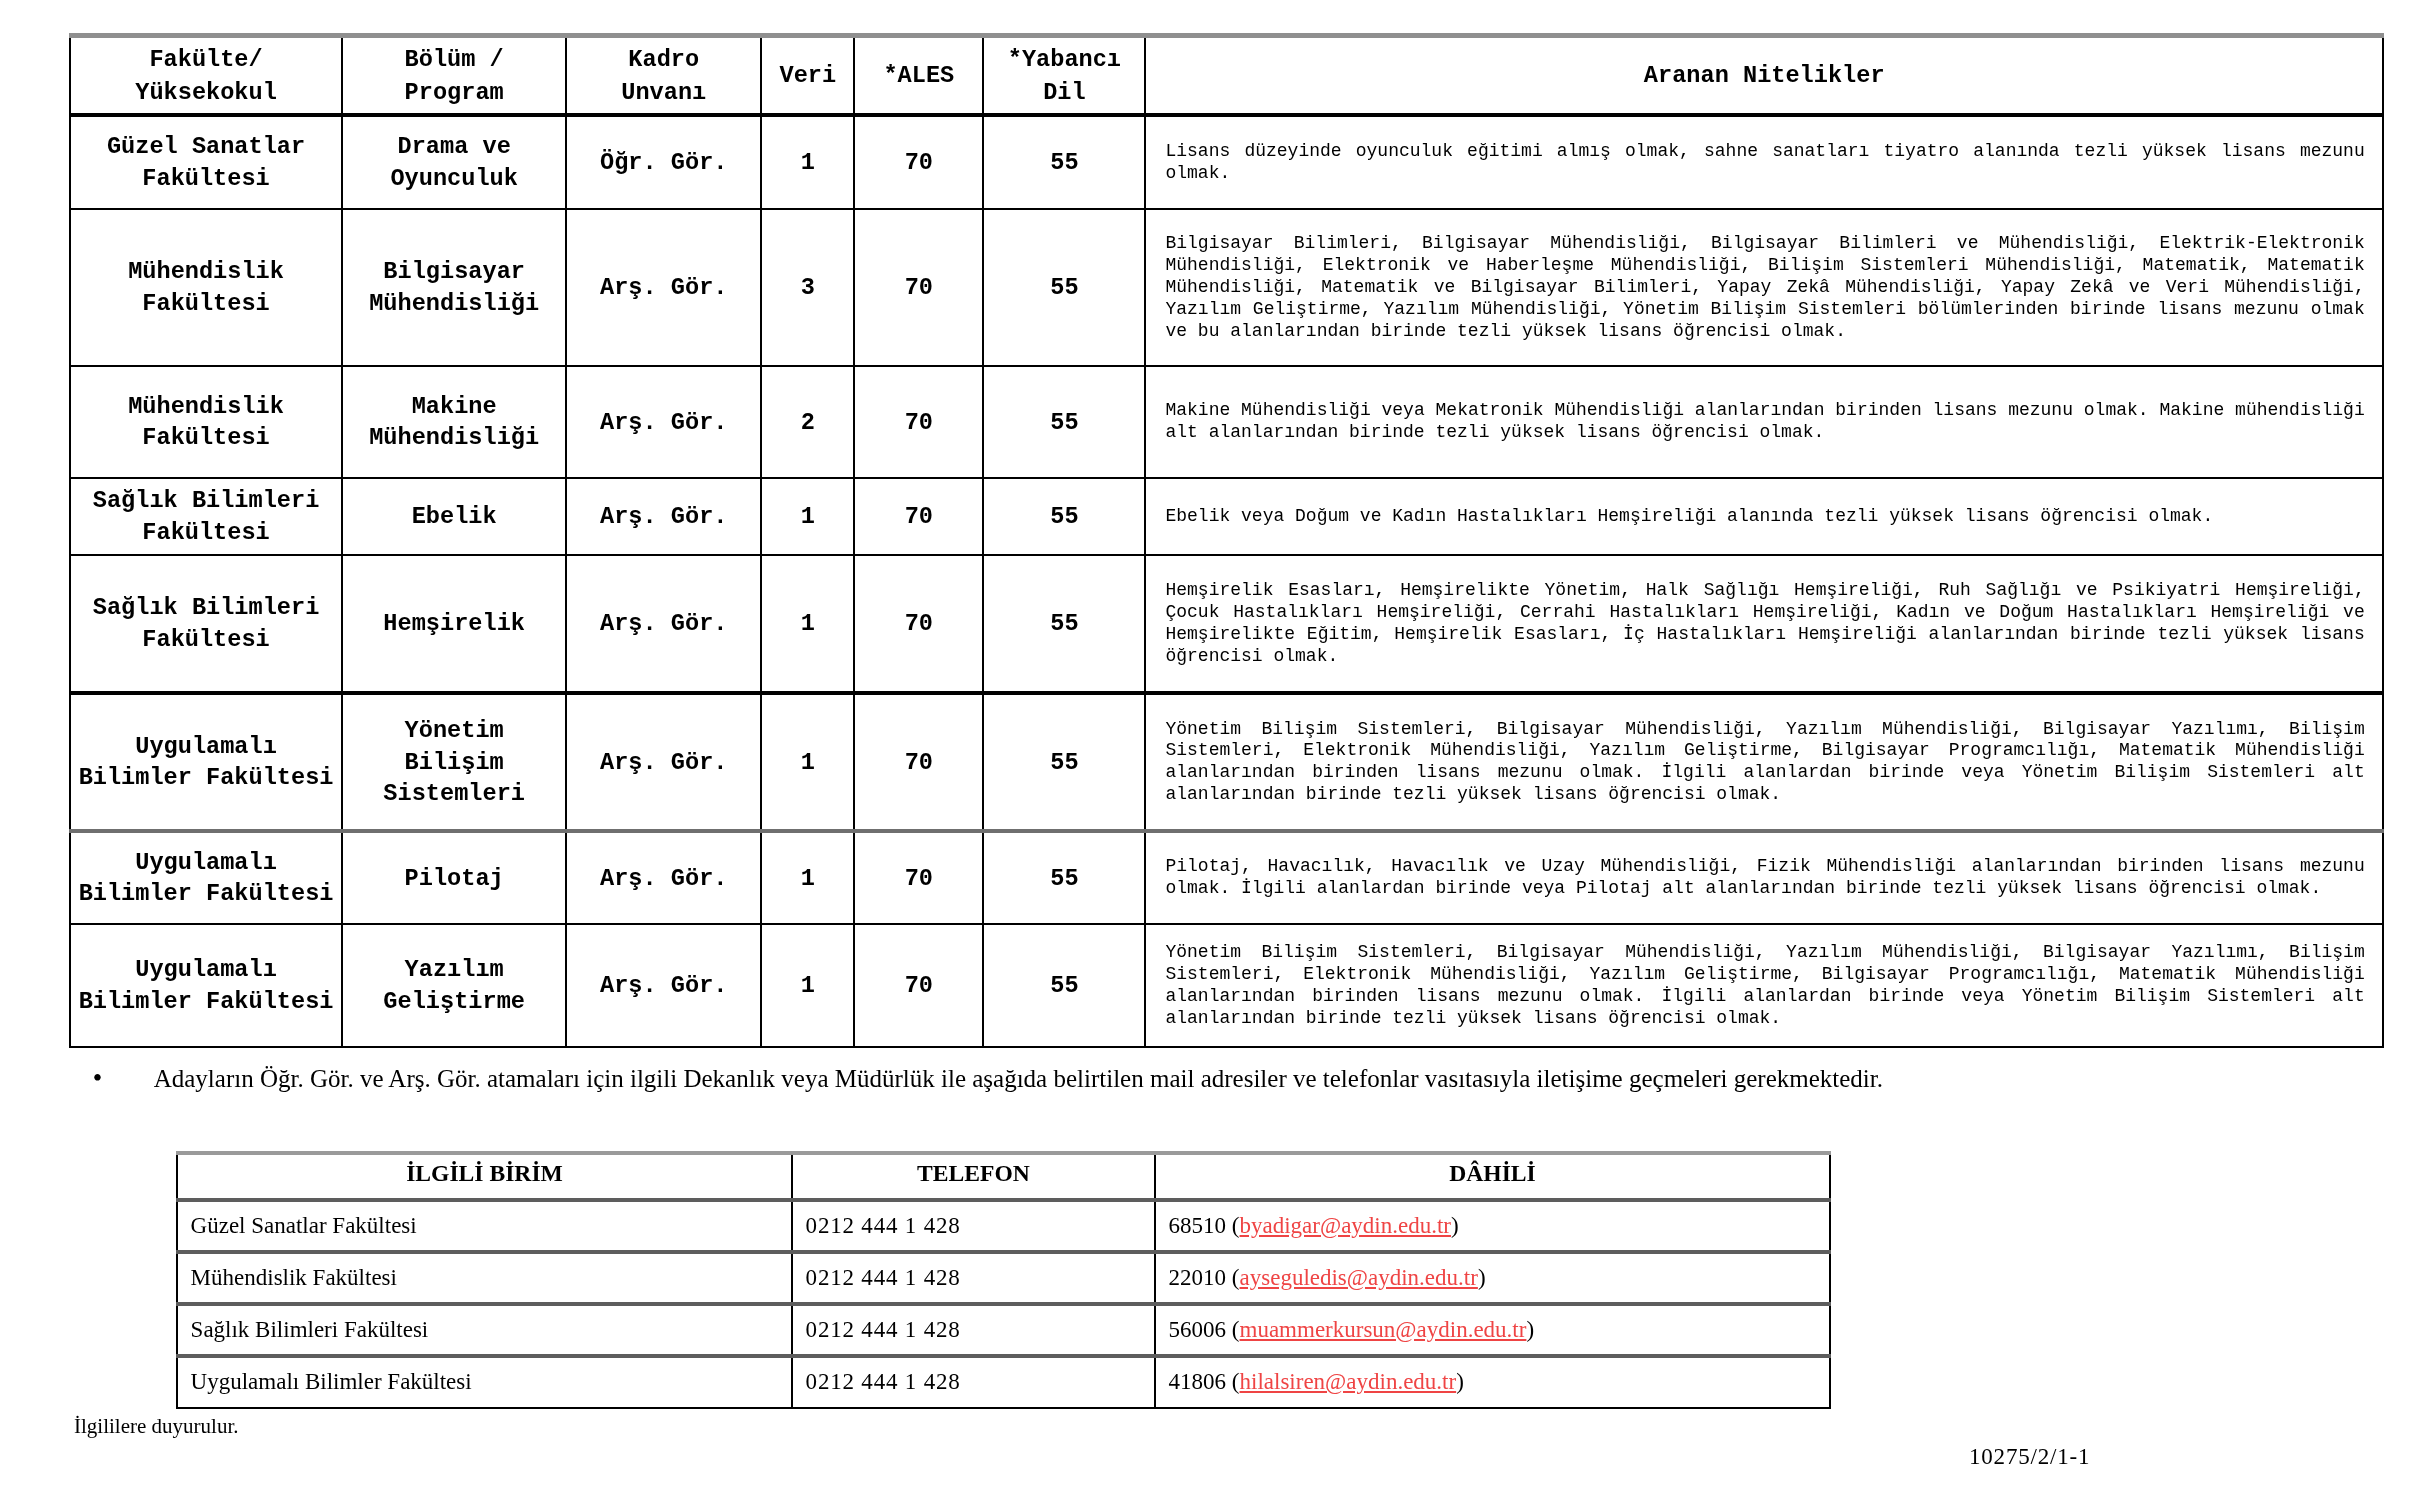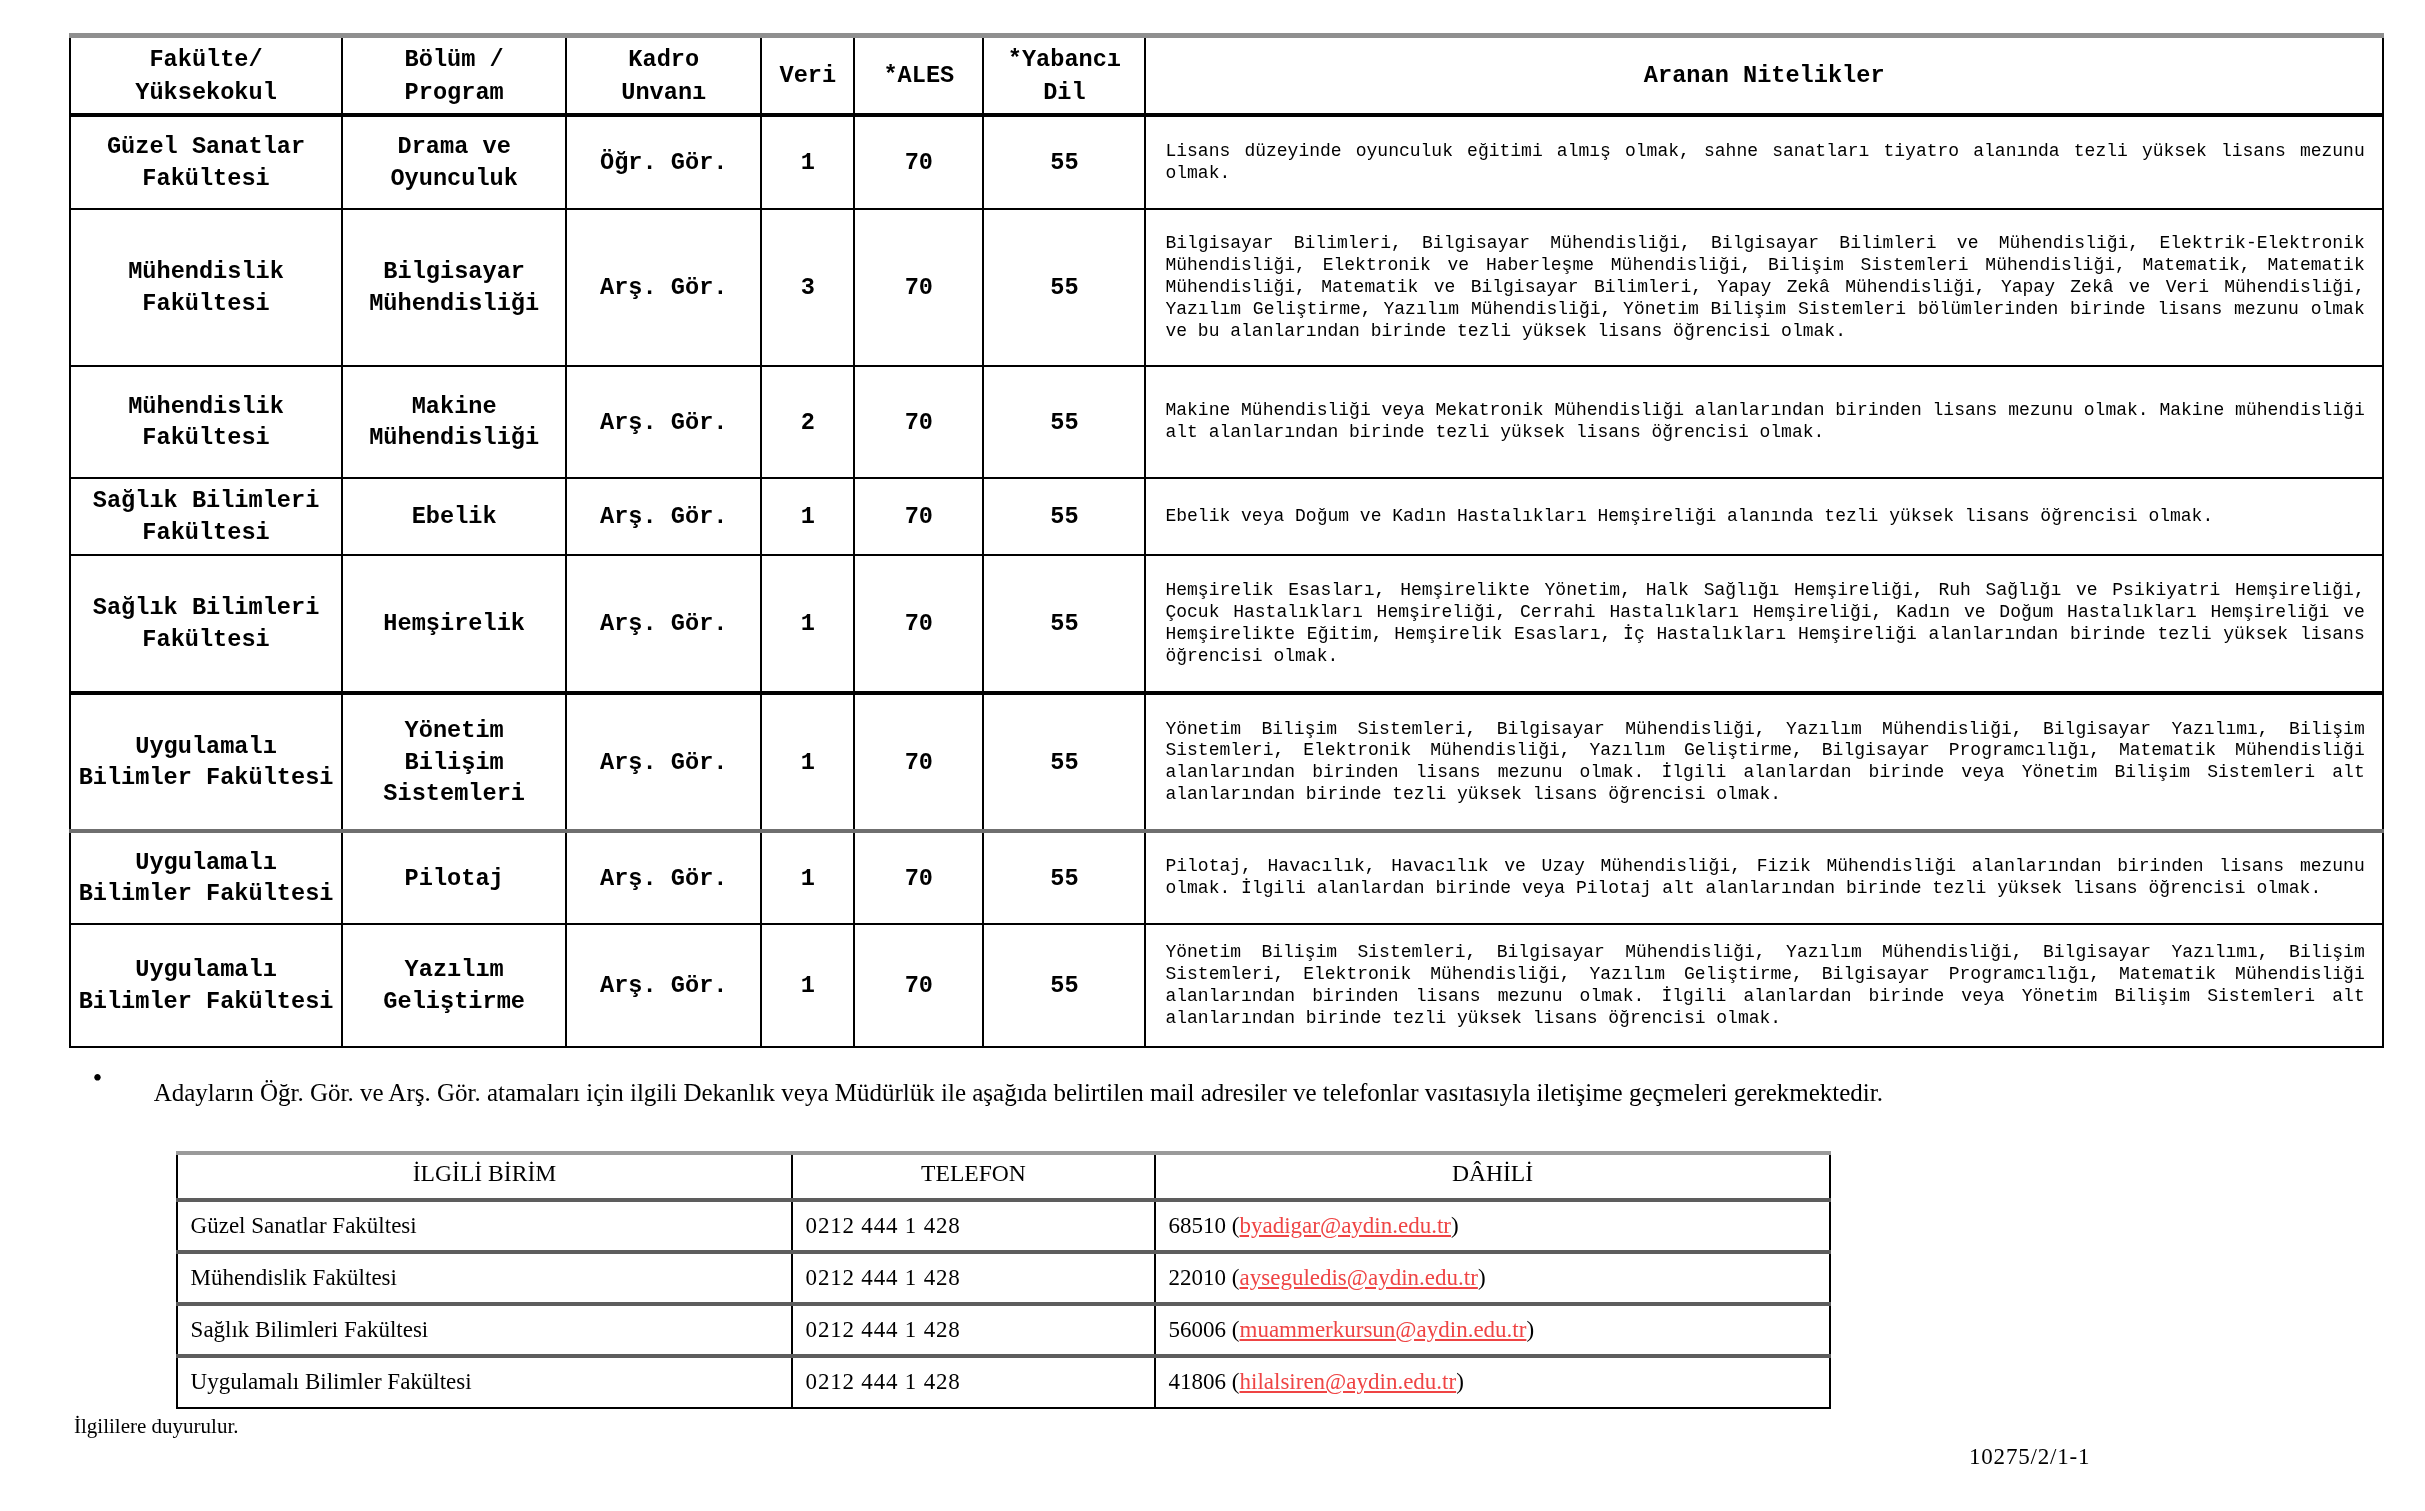--- a/index.html
+++ b/index.html
@@ -70,40 +70,39 @@
     width: 61px;
     flex: 0 0 61px;
     text-align: left;
     padding-left: 4.7px;
   }
   .note .txt {
     font-size: 25px;
     line-height: 35px;
     text-align: justify;
     flex: 1 1 auto;
-    margin-top: 14px;
   }
 
   
   .contacts-table {
     position: absolute;
     left: 176px;
     top: 1151px;
     width: 1653px;
     border: 2.4px solid #000;
     border-top: 4.7px solid #9a9a9a;
   }
   .contacts-table th, .contacts-table td {
     border-left: 2.4px solid #000;
     border-right: 2.4px solid #000;
     vertical-align: middle;
     overflow: hidden;
   }
   .contacts-table thead th {
-    font-weight: normal;
+    font-weight: bold;
     font-size: 23.6px;
     text-align: center;
     padding: 4.7px 7.9px 11px 7.9px;
     border-bottom: 4.7px solid #5d5d5d;
   }
   .contacts-table td {
     font-size: 23px;
     text-align: left;
     padding: 4.7px 12.6px;
     border-bottom: 4.7px solid #5d5d5d;

